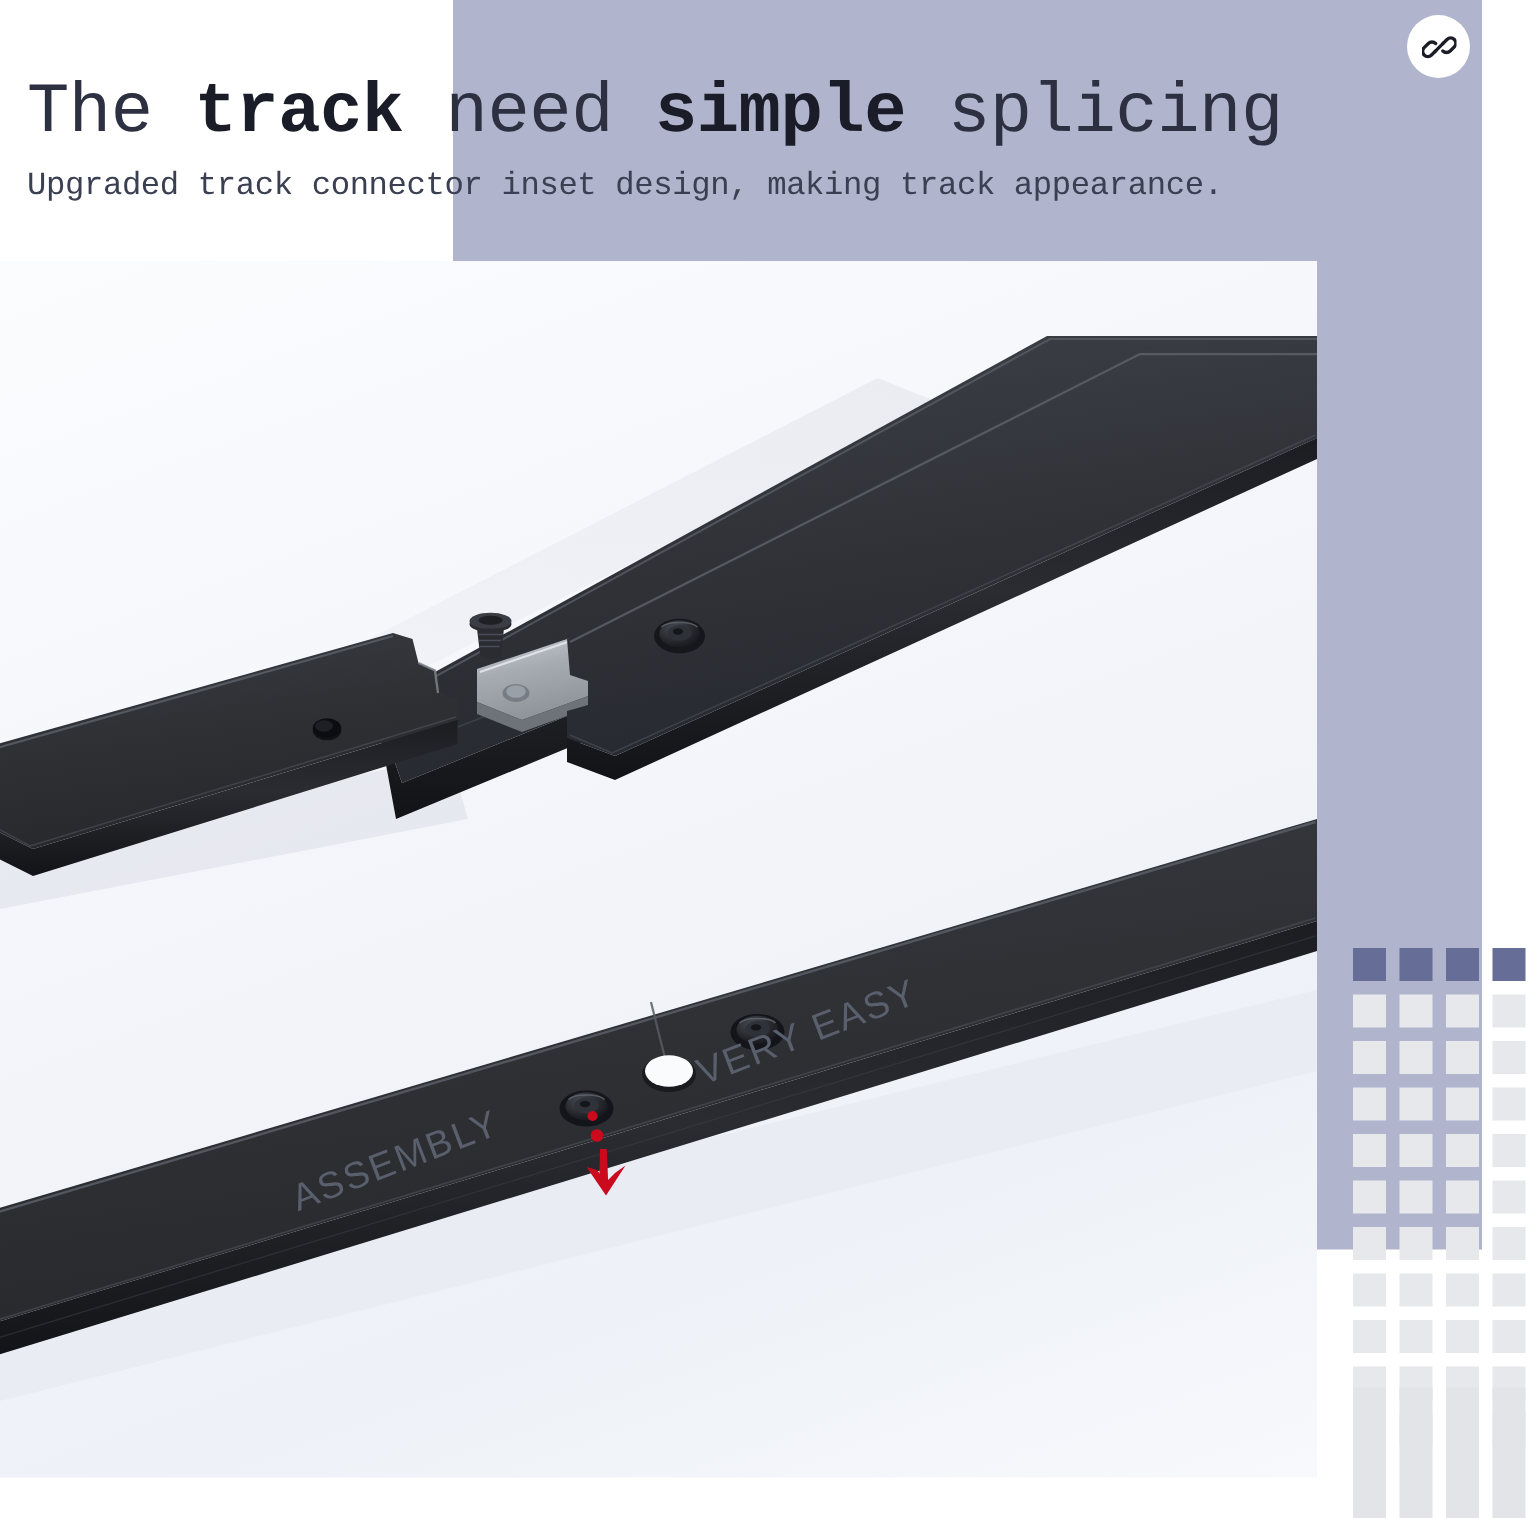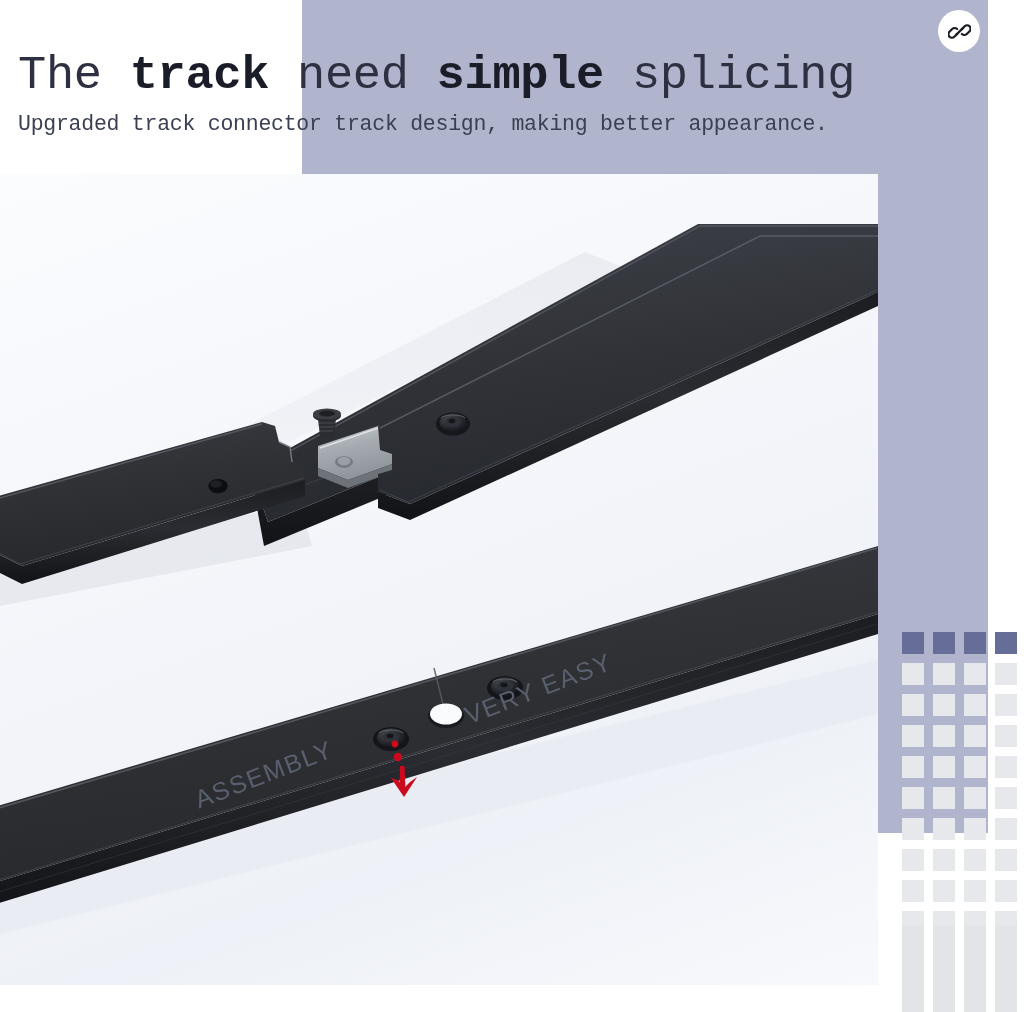--- a/index.html
+++ b/index.html
@@ -189,21 +189,21 @@
   </svg>
 
   <div id="label-assembly" class="photo-label">ASSEMBLY</div>
   <div id="label-very-easy" class="photo-label">VERY EASY</div>
 </div>
 
 <div id="header">
   <div id="header-white"></div>
   <div id="header-text-wrap">
     <div id="headline"><span>The </span><span class="b">track</span><span> need </span><span class="b">simple</span><span> splicing</span></div>
-    <div id="subtitle">Upgraded track connector track design, making better appearance.</div>
+    <div id="subtitle">Upgraded track connector inset design, making track appearance.</div>
   </div>
 </div>
 
 <div id="link-badge">
   <span>
     <svg width="23" height="23" viewBox="0 0 24 24">
       <g fill="none" stroke="#1b1d26" stroke-width="2.3" stroke-linecap="round" stroke-linejoin="round">
         <path d="M9.5 14.5 L6.6 17.4 a3.6 3.6 0 0 1 -5.1 -5.1 L4.4 9.4
                  a3.6 3.6 0 0 1 5.1 0"></path>
         <path d="M14.5 9.5 L17.4 6.6 a3.6 3.6 0 0 1 5.1 5.1 L19.6 14.6

